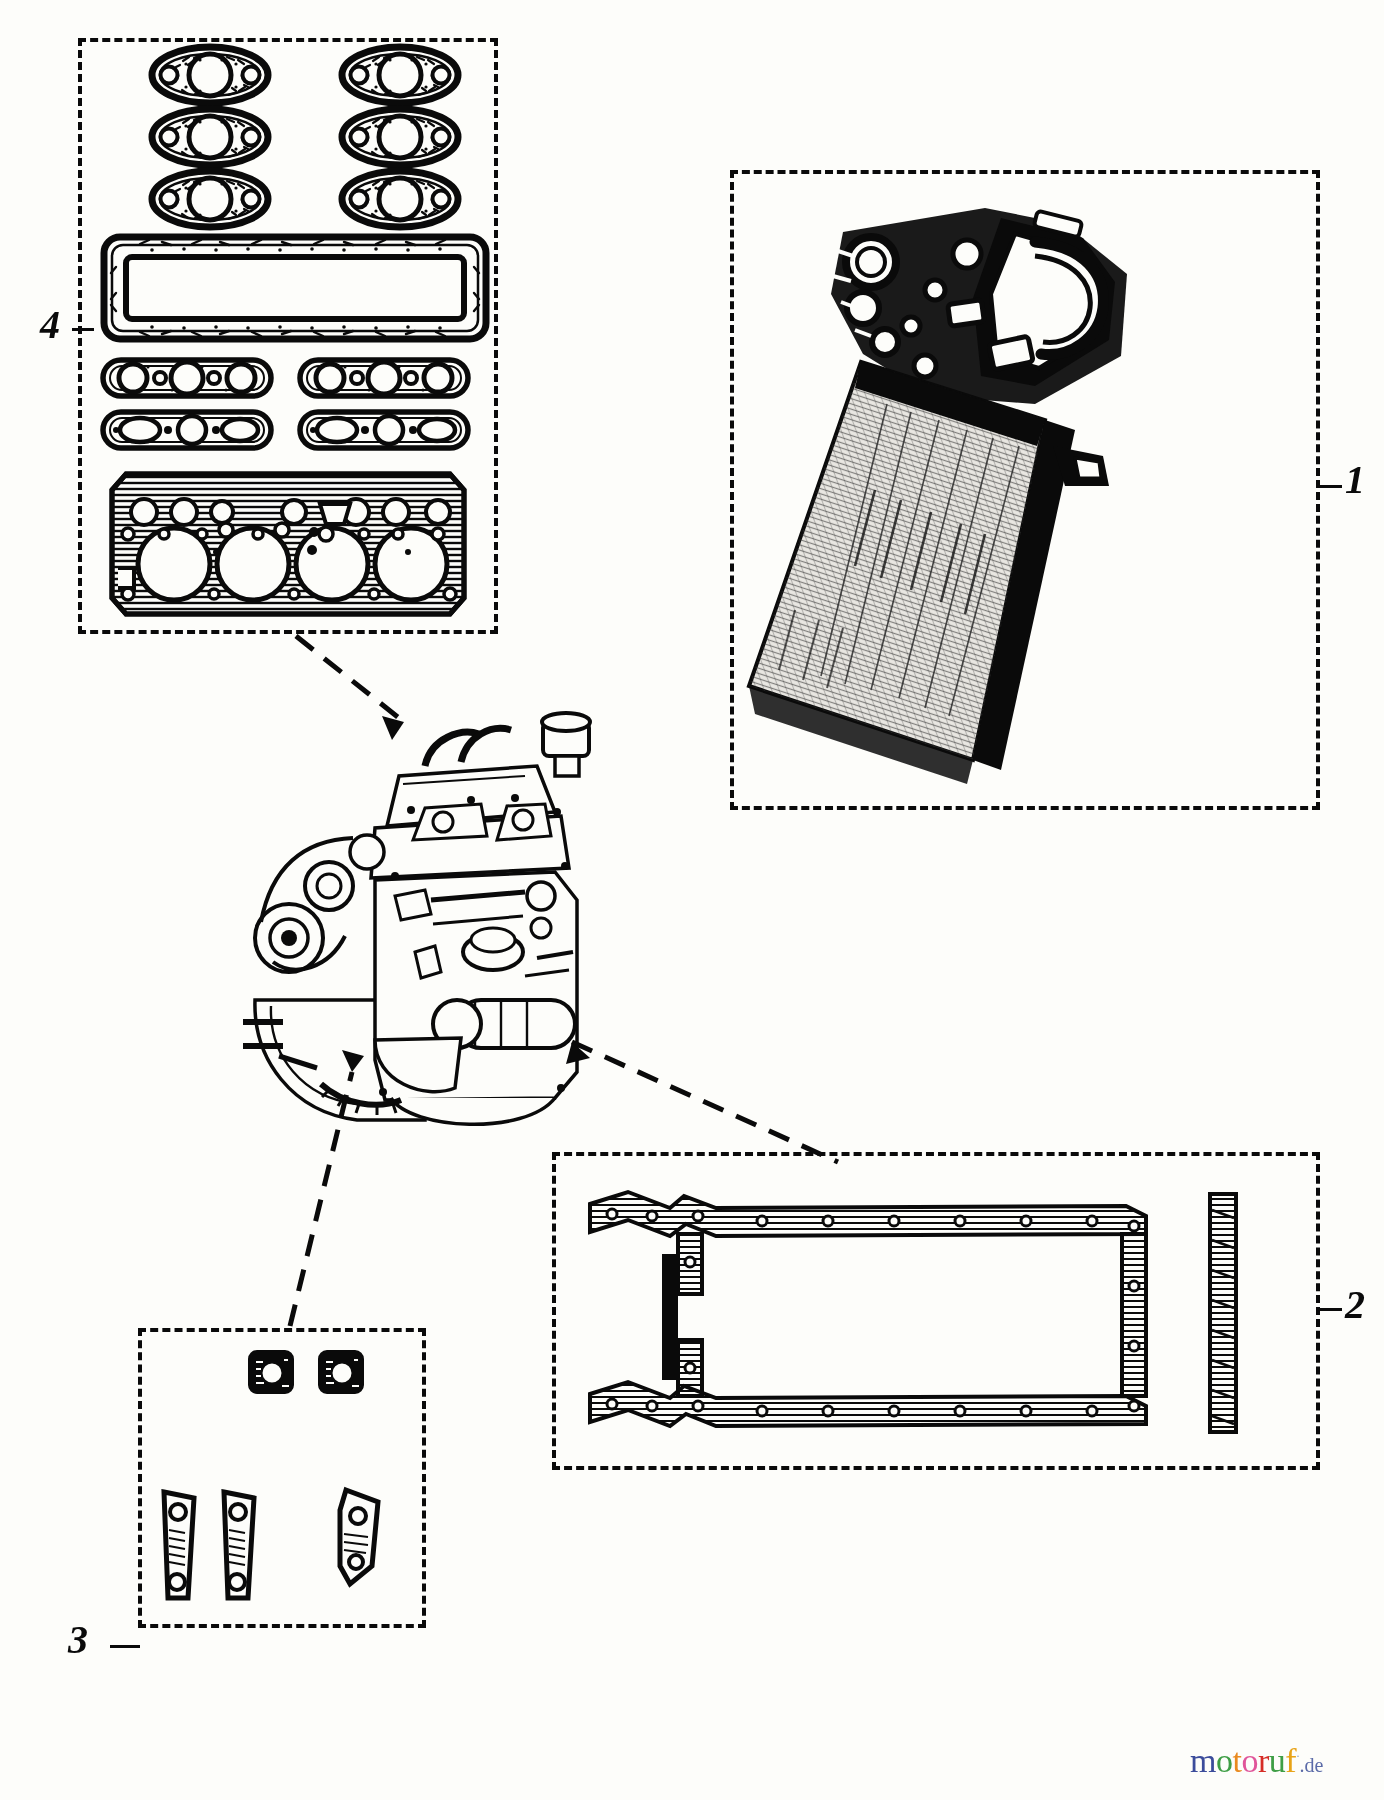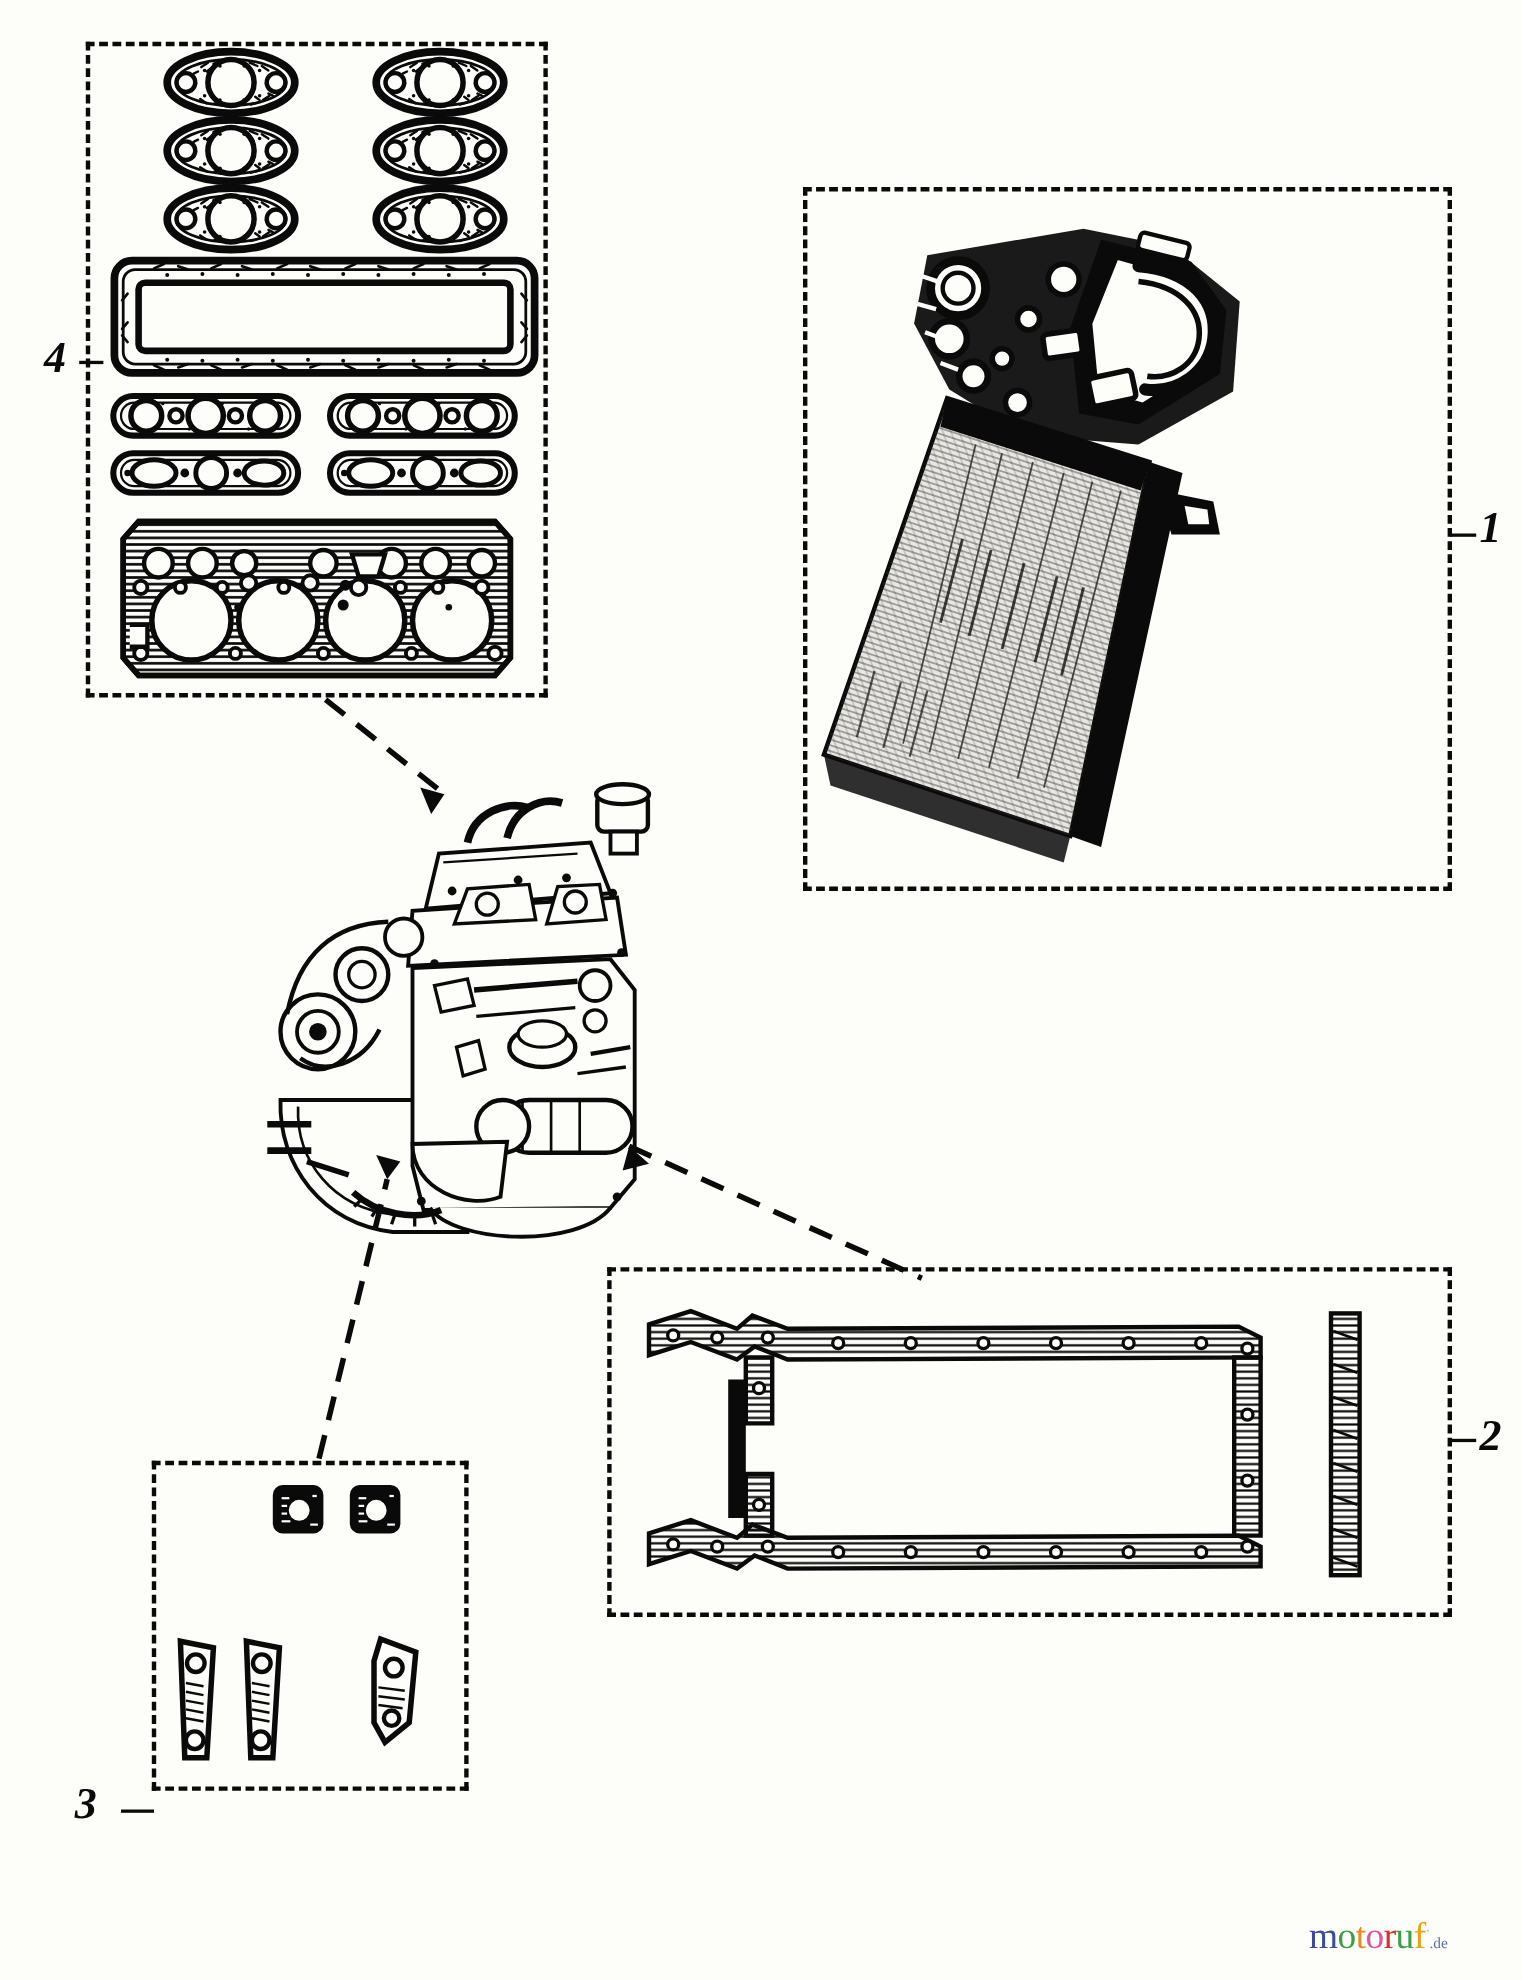--- a/index.html
+++ b/index.html
@@ -17,21 +17,21 @@
   .leader{position:absolute;background:#0a0a0a;height:3px;}
 
   
   .art{position:absolute;}
   .art svg{display:block;overflow:visible;}
 
   
   #watermark{position:absolute;font-family:"Liberation Serif",serif;
              font-size:34px;letter-spacing:-.5px;white-space:nowrap;}
   #watermark .l{font-weight:400;}
-  #watermark .tld{font-size:14px;color:#5b6ba8;letter-spacing:0;}
+  #watermark .tld{font-size:20px;color:#5b6ba8;letter-spacing:0;}
   #watermark .dot{font-size:12px;vertical-align:super;}
 </style>
 </head>
 <body>
 
 <div class="page">
 
   <div class="dbox" style="left:78px;top:38px;width:420px;height:596px;"></div>
 
   <div class="reflabel" style="left:40px;top:305px;">4</div>

